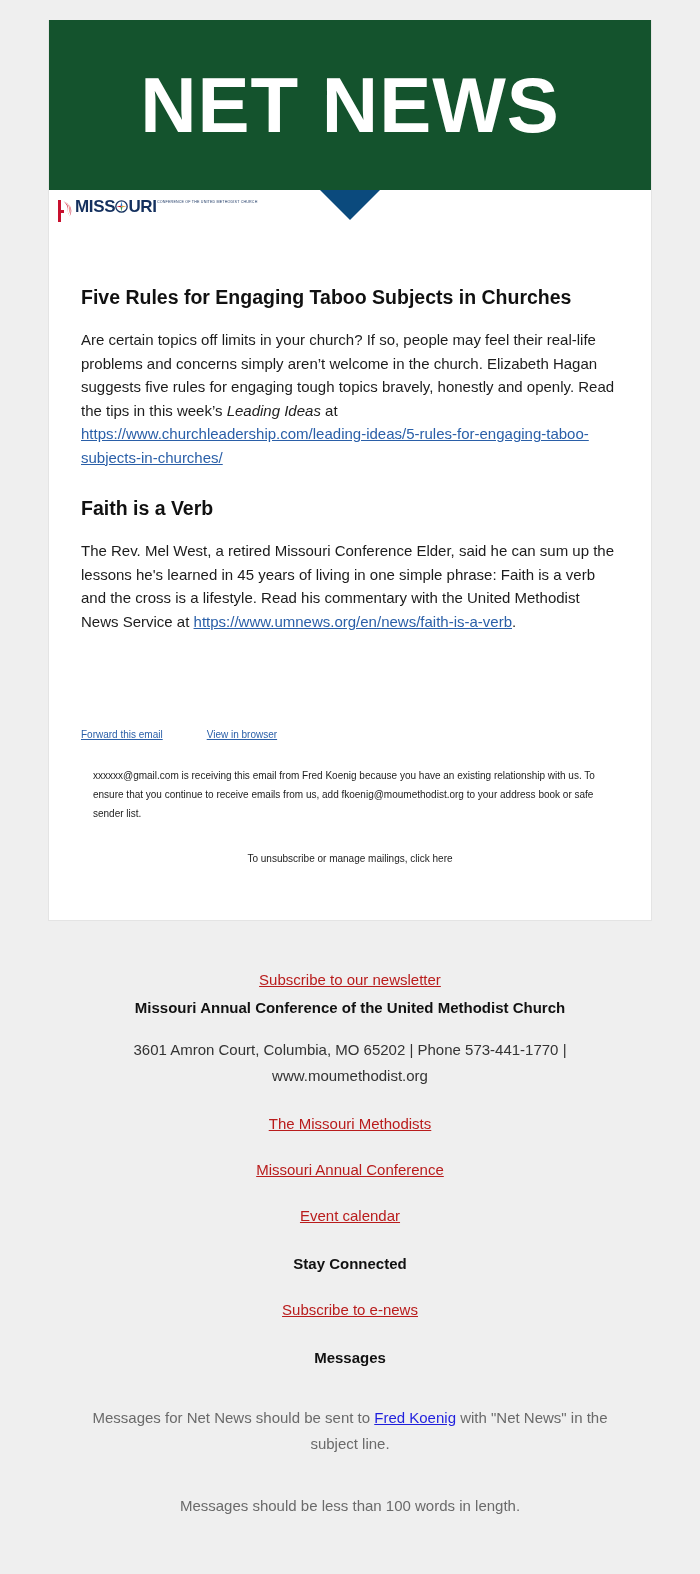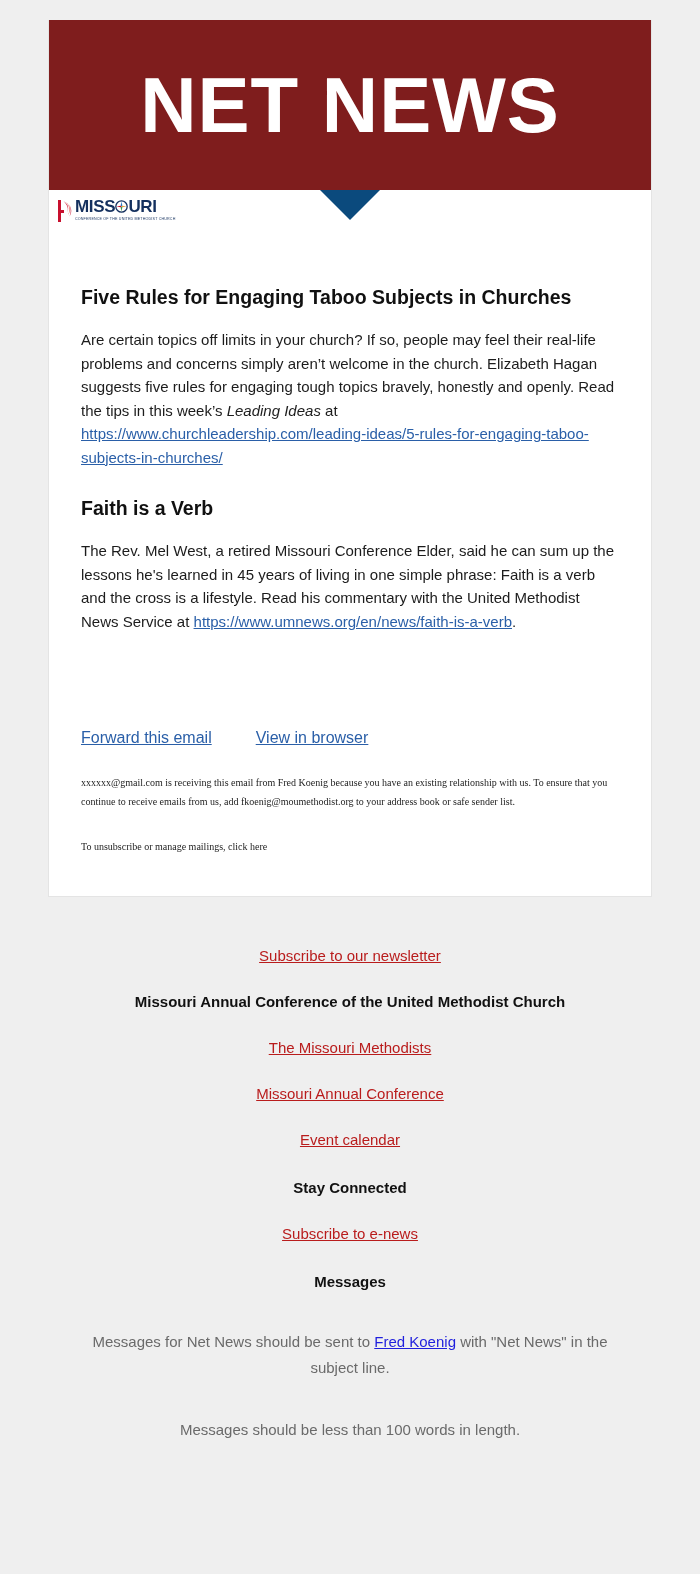--- a/index.html
+++ b/index.html
@@ -21,21 +21,21 @@
     background: #ffffff;
     border: 1px solid #e4e4e4;
     border-top: none;
     border-bottom: none;
     box-sizing: border-box;
   }
 
   
   .banner {
     position: relative;
-    background: #7f1d1d;
+    background: #14532d;
     height: 170px;
     display: flex;
     align-items: center;
     justify-content: center;
     overflow: visible;
     text-align: center;
   }
   .banner-title {
     color: #ffffff;
     font-family: "Liberation Sans", sans-serif;
@@ -73,21 +73,21 @@
     align-items: flex-start;
     gap: 3px;
   }
   .logo-mark {
     width: 15px;
     height: 26px;
     flex: 0 0 auto;
   }
   .logo-text-wrap {
     display: flex;
-    flex-direction: column;
+    flex-direction: row;
     justify-content: flex-start;
   }
   .logo-word {
     font-family: "Liberation Sans", sans-serif;
     font-weight: bold;
     font-size: 17px;
     line-height: 17px;
     color: #14305e;
     letter-spacing: -0.3px;
     display: inline-flex;
@@ -150,38 +150,39 @@
 
   
   .mini-links {
     padding: 0 32px;
     display: flex;
     gap: 44px;
     margin-bottom: 26px;
   }
   .mini-link {
     font-family: "Liberation Sans", sans-serif;
-    font-size: 16px;
+    font-size: 10px;
     color: #2a5fa8;
     text-decoration: underline;
   }
 
   
   .disclaimer {
     padding: 0 32px;
   }
   .disclaimer p {
-    font-family: Liberation Serif, serif;
+    font-family: Liberation Sans, sans-serif;
     font-size: 10px;
     line-height: 19px;
     color: #1c1c1c;
-    margin: 0;
+    margin: 12px;
   }
   .unsub {
     margin-top: 26px !important;
+    text-align: center;
   }
   .card-bottom-pad { height: 40px; }
   .card-bottom-border {
     border-bottom: 1px solid #e4e4e4;
     height: 0;
   }
 
   
   .outer-footer {
     width: 604px;
@@ -197,21 +198,21 @@
     line-height: 22px;
     color: #b91c1c;
     text-decoration: underline;
   }
   .footer-org {
     font-family: "Liberation Sans", sans-serif;
     font-size: 15px;
     font-weight: bold;
     color: #111111;
     line-height: 22px;
-    margin: 24px 0 0 0;
+    margin: 6px 0 0 0;
   }
   .footer-address {
     font-family: "Liberation Sans", sans-serif;
     font-size: 15px;
     line-height: 26px;
     color: #333333;
     margin: 18px auto 0 auto;
     max-width: 470px;
   }
   .footer-heading {
@@ -303,20 +304,21 @@
 <div style="width:604px;margin:0 auto;">
   <div class="card-bottom-border"></div>
 </div>
 
 <div class="outer-footer">
 
   <a class="footer-link" href="#">Subscribe to our newsletter</a>
 
   <p class="footer-org">Missouri Annual Conference of the United Methodist Church</p>
 
+  <p class="footer-address">3601 Amron Court, Columbia, MO 65202 | Phone 573-441-1770 | www.moumethodist.org</p>
 
 
   <div class="footer-link-row">
     <a class="footer-link" href="#">The Missouri Methodists</a>
   </div>
   <div class="footer-link-row">
     <a class="footer-link" href="#">Missouri Annual Conference</a>
   </div>
   <div class="footer-link-row">
     <a class="footer-link" href="#">Event calendar</a>

